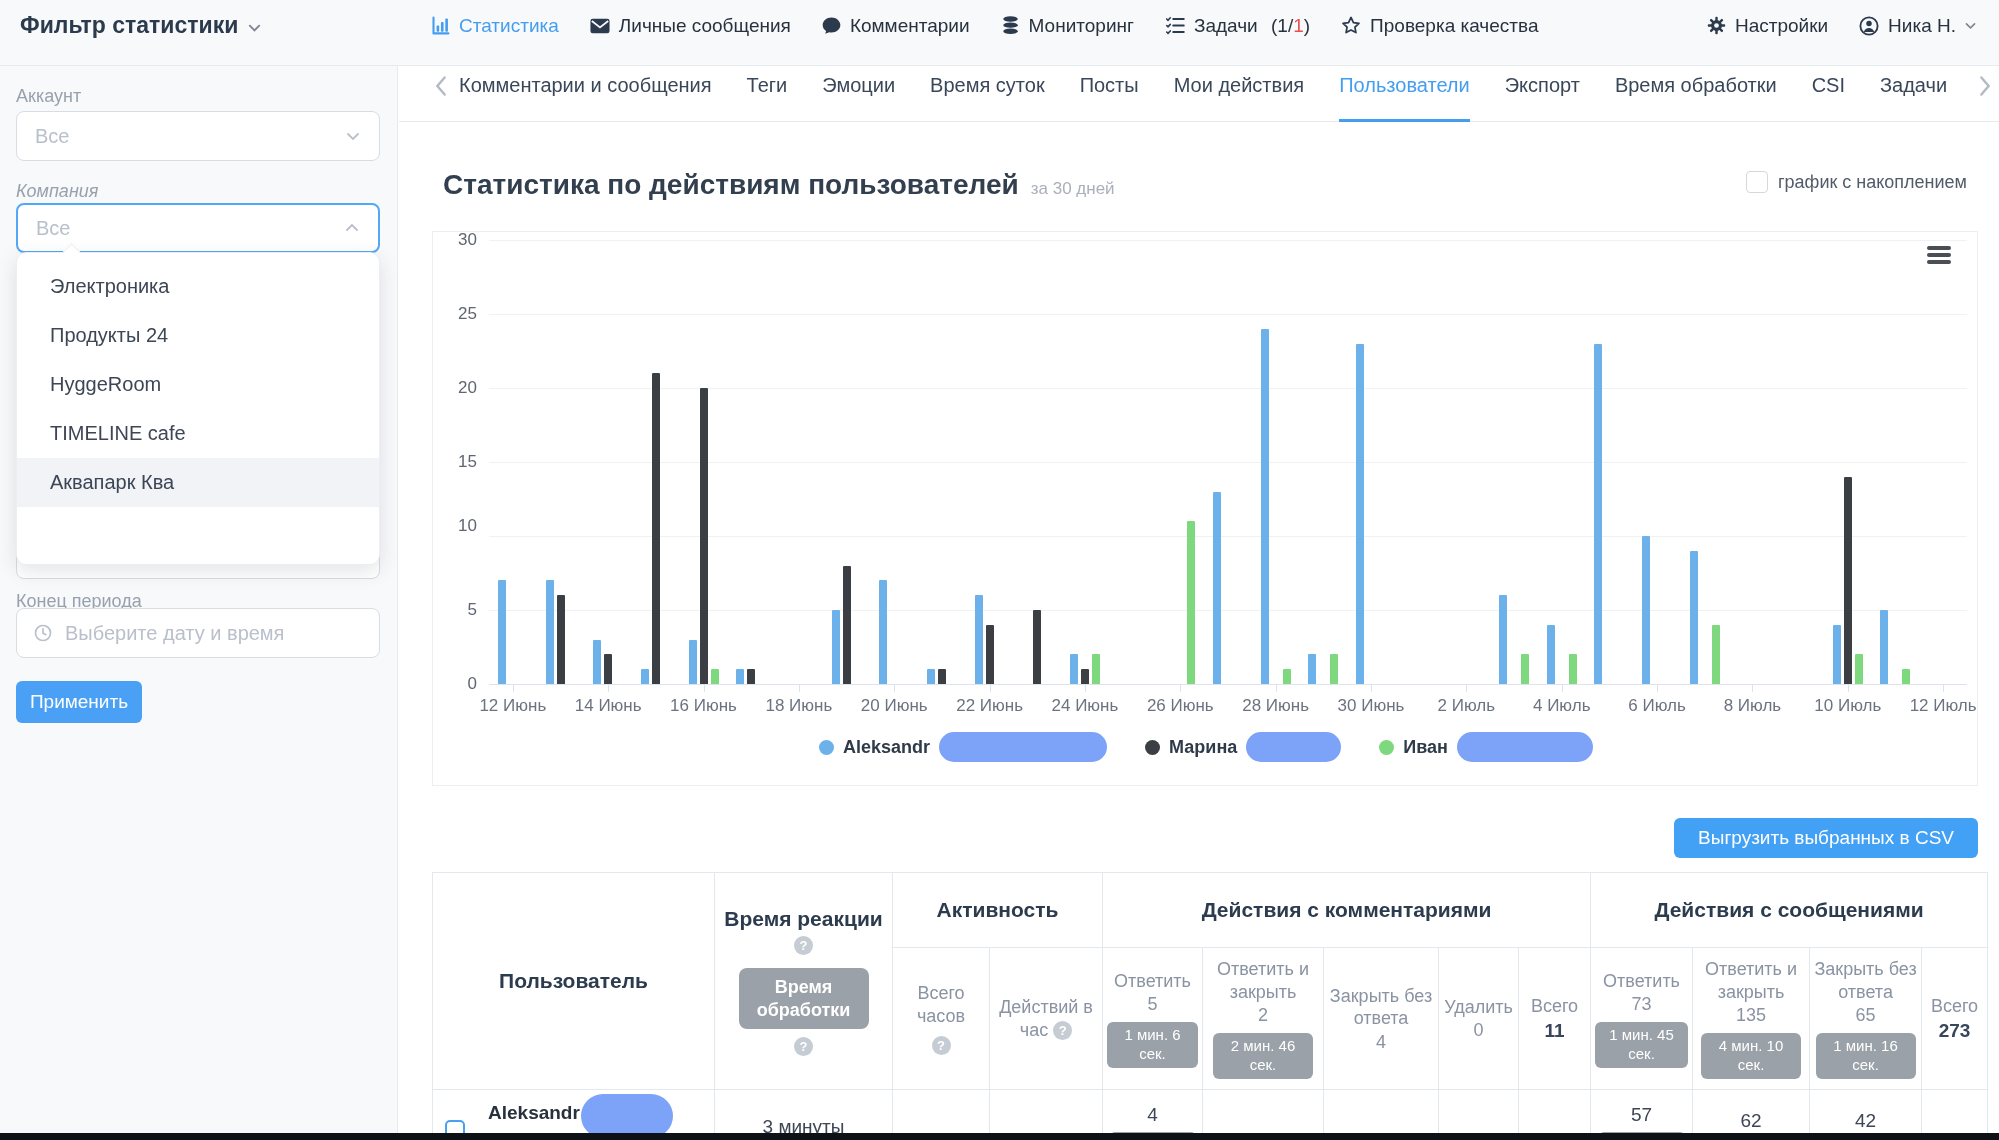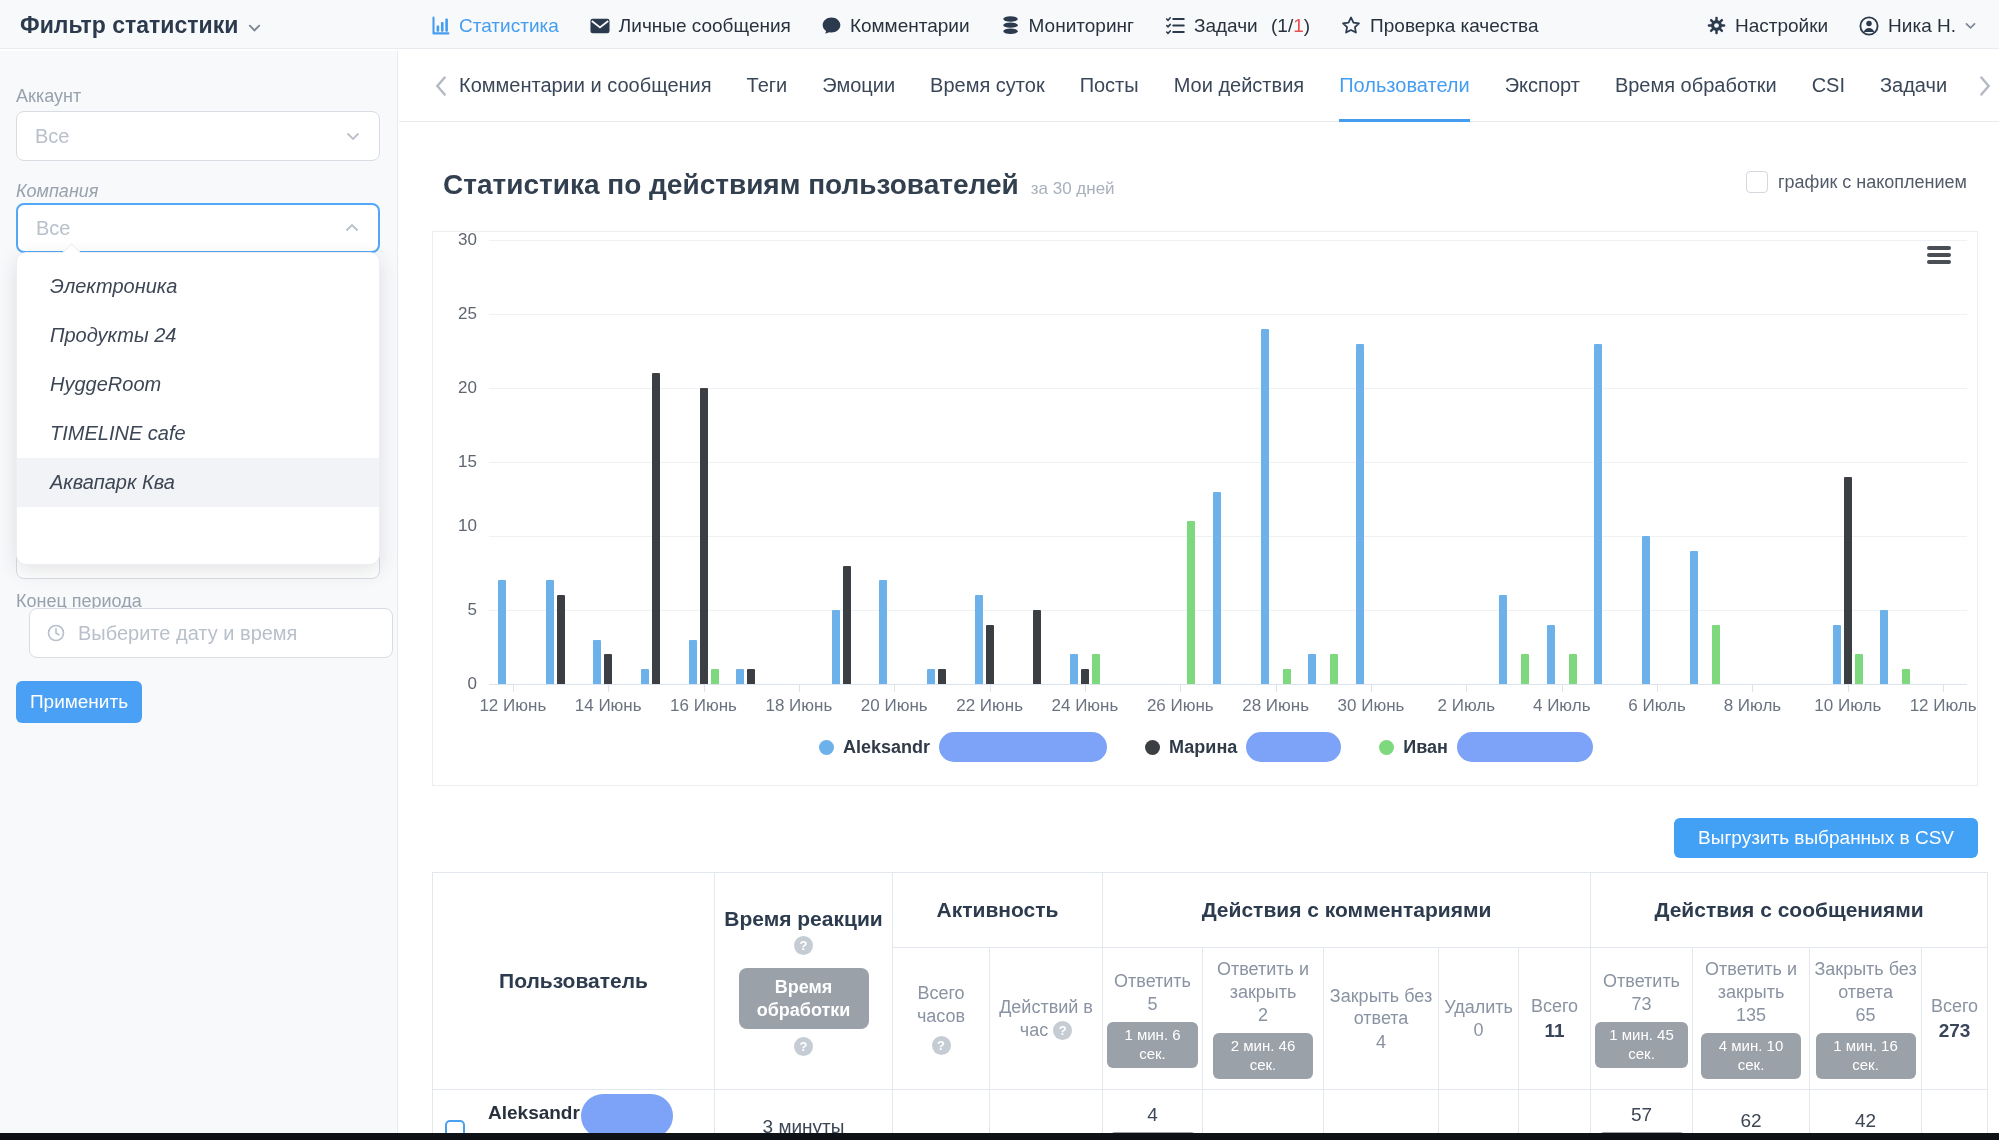--- a/index.html
+++ b/index.html
@@ -1,20 +1,20 @@
 <!DOCTYPE html>
 <html><head>
 <meta charset="utf-8">
 <style>
   * { box-sizing: border-box; margin: 0; padding: 0; }
   html,body { width:1999px; height:1140px; overflow:hidden; }
   body { font-family:"Liberation Sans", sans-serif; background:#fff; color:#2d3c4e; position:relative; }
 
   
-  .topbar { position:absolute; left:0; top:0; width:1999px; height:49px; background:#f8f9fb;
+  .topbar { position:absolute; left:0; top:0; width:1999px; height:66px; background:#f8f9fb;
             border-bottom:1px solid #e7eaef; display:flex; align-items:center; z-index:30; }
   .filter-head { position:absolute; left:20px; top:0; height:51px; display:flex; align-items:center; gap:9px;
                  font-size:23px; font-weight:bold; color:#2b3a4d; cursor:pointer; }
   .filter-head .chev { color:#7d8694; margin-top:3px; }
   .mainnav { position:absolute; left:430px; top:0; height:51px; display:flex; align-items:center; gap:30px; }
   .nav-item { display:flex; align-items:center; gap:8px; font-size:19px; color:#28323e; cursor:pointer; white-space:nowrap; }
   .nav-item.active { color:#459df0; }
   .nav-item .cnt-alert { color:#e8504f; }
   .top-right { position:absolute; right:22px; top:0; height:51px; display:flex; align-items:center; gap:30px; }
 
@@ -23,27 +23,27 @@
              border-right:1px solid #e7eaef; z-index:20; }
   .side-label { position:absolute; left:16px; font-size:18px; color:#98a1ae; }
   .fselect { position:absolute; left:16px; width:364px; height:50px; background:#fff; border:1px solid #d8dce3;
              border-radius:8px; display:flex; align-items:center; padding:0 18px; font-size:20px; color:#b9c0cb; cursor:pointer; }
   .fselect .chev { margin-left:auto; color:#b9c0cb; }
   .fselect.focused { border:2px solid #52a7f6; }
   .hidden-input { position:absolute; left:16px; top:460px; width:364px; height:68px; background:#fff;
                   border:1px solid #d8dce3; border-radius:8px; z-index:1; }
   .dropdown { position:absolute; left:16px; top:201px; width:364px; height:313px; background:#fff;
               border:1px solid #eceef2; border-radius:10px; box-shadow:0 6px 20px rgba(35,45,65,.13);
-              padding:9px 0; z-index:10;font-style:italic; }
+              padding:9px 0; z-index:10; }
   .dropdown .notch { position:absolute; left:48px; top:-7px; width:13px; height:13px; background:#fff;
                      transform:rotate(45deg); border-left:1px solid #eceef2; border-top:1px solid #eceef2; }
   .option { height:49px; display:flex; align-items:center; padding-left:33px; font-size:20px; color:#3c4654; cursor:pointer; }
   .option.hl { background:#f1f3f7; }
   .date-input { position:absolute; left:16px; top:557px; width:364px; height:50px; background:#fff; border:1px solid #d8dce3;
-                border-radius:8px; display:flex; align-items:center; gap:12px; padding:16px 16px; font-size:20px; color:#b9c0cb;margin-left:13px; }
+                border-radius:8px; display:flex; align-items:center; gap:12px; padding:16px 16px; font-size:20px; color:#b9c0cb; }
   .apply-btn { position:absolute; left:16px; top:630px; width:126px; height:42px; background:#49a0f4; color:#fff;
                border:none; border-radius:6px; font-size:19px; font-family:inherit; cursor:pointer; }
 
   
   .main { position:absolute; left:399px; top:51px; width:1600px; height:1082px; background:#fff; }
   .tabbar { position:absolute; left:0; top:0; width:1600px; height:71px; border-bottom:1px solid #e7eaef; }
   .tab-chevron { position:absolute; top:24px; color:#b4bac4; cursor:pointer; }
   .tabs { position:absolute; left:60px; top:0; width:1505px; height:71px; display:flex; align-items:stretch; gap:35px; overflow:hidden; }
   .tab { display:flex; align-items:center; font-size:20px; color:#3a4759; white-space:nowrap;
          border-bottom:3px solid transparent; cursor:pointer; }

